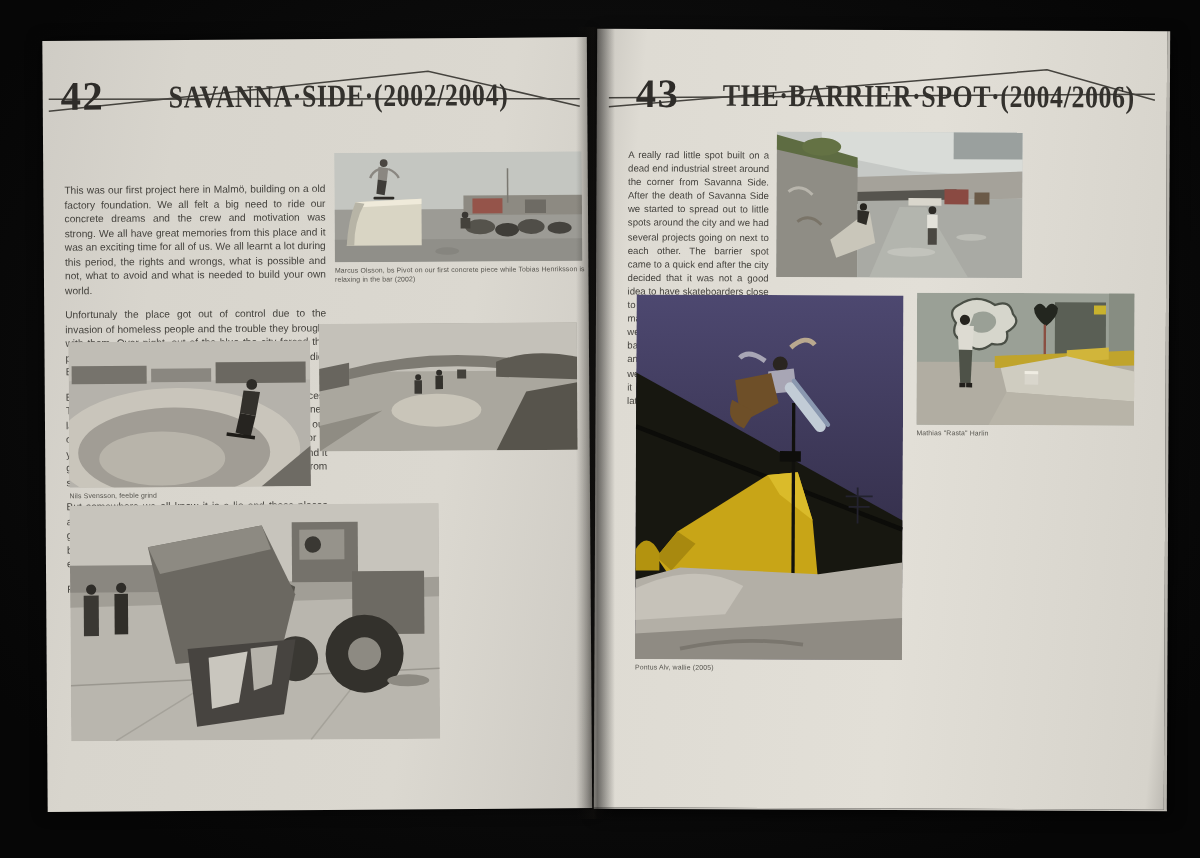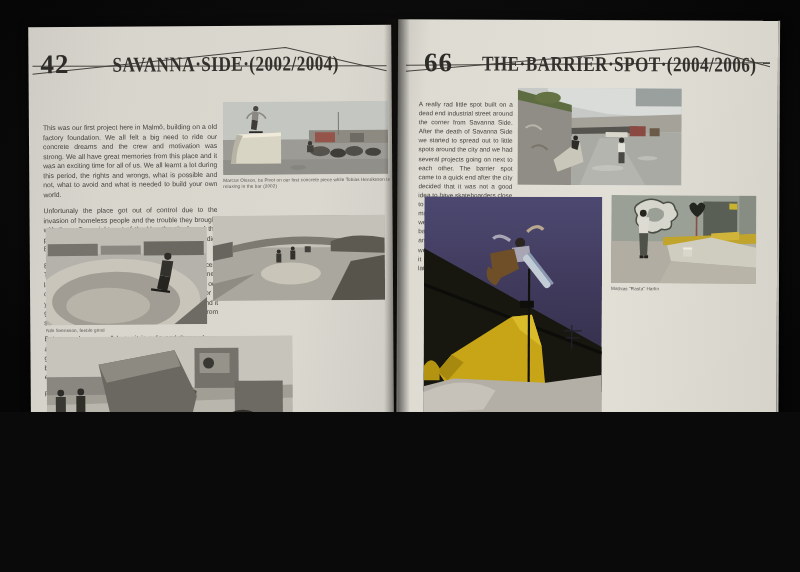--- a/index.html
+++ b/index.html
@@ -1,16 +1,16 @@
 <!DOCTYPE html>
 <html><head>
 <meta charset="utf-8">
 <style>
   html,body{margin:0;padding:0;background:#0a0a0a;}
-  .stage{position:relative;width:800px;height:412px;background:radial-gradient(ellipse at 50% 45%, #141414 0%, #060606 85%);overflow:hidden;
+  .stage{position:relative;width:800px;height:572px;background:radial-gradient(ellipse at 50% 45%, #141414 0%, #060606 85%);overflow:hidden;
          font-family:"Liberation Sans", sans-serif;}
   .page{position:absolute;overflow:hidden;}
   .page-left{left:30px;top:26px;width:363px;height:514px;
     background:linear-gradient(100deg,#cfccc5 0%,#d8d5cd 22%,#dbd8d0 70%,#cdcac3 100%);
     transform:rotate(-0.4deg);
     box-shadow:0 0 10px rgba(0,0,0,.6);}
   .page-right{left:397px;top:20px;width:380px;height:519px;
     background:linear-gradient(95deg,#c9c6bf 0%,#dedbd3 8%,#e2dfd7 55%,#d6d3cb 97%,#bdbab3 100%);
     transform:rotate(0.25deg);
     box-shadow:2px 3px 10px rgba(0,0,0,.7);
@@ -152,21 +152,21 @@
     </figure>
   </div>
 
   <div class="page page-right">
 
     <svg class="rules" width="380" height="64" viewBox="0 0 380 64">
       <path d="M8 46 L372 42" stroke="#45433e" stroke-width="1" fill="none"></path>
       <path d="M8 52 L300 26 L372 46" stroke="#45433e" stroke-width="1" fill="none"></path>
     </svg>
 
-    <div class="pagenum" style="left:26px;top:28px;">66</div>
+    <div class="pagenum" style="left:26px;top:28px;">43</div>
     <div class="title" style="left:84px;top:32px;">THE·BARRIER·SPOT·(2004/2006)</div>
 
     <div class="bodycol col-right">
       <p>A really rad little spot built on a dead end industrial street around the corner from Savanna Side. After the death of Savanna Side we started to spread out to little spots around the city and we had several projects going on next to each other. The barrier spot came to a quick end after the city decided that it was not a good idea to have skateboarders close to the rail road tracks... Plus maybe they needed the street as well... So they removed the barriers that closed off the street and started to use it again. Ah well it was an amazing spot and it gave us a lot of ideas that we later brought with us to TBS...</p>
     </div>
 
     <figure style="left:120px;top:68px;">
       <svg width="164" height="97" viewBox="0 0 164 97">
         <rect width="164" height="97" fill="#c6c9c6"></rect>
         <path d="M30 0 L164 0 L164 30 L90 26 L30 14 Z" fill="#d9dcd8"></path>

